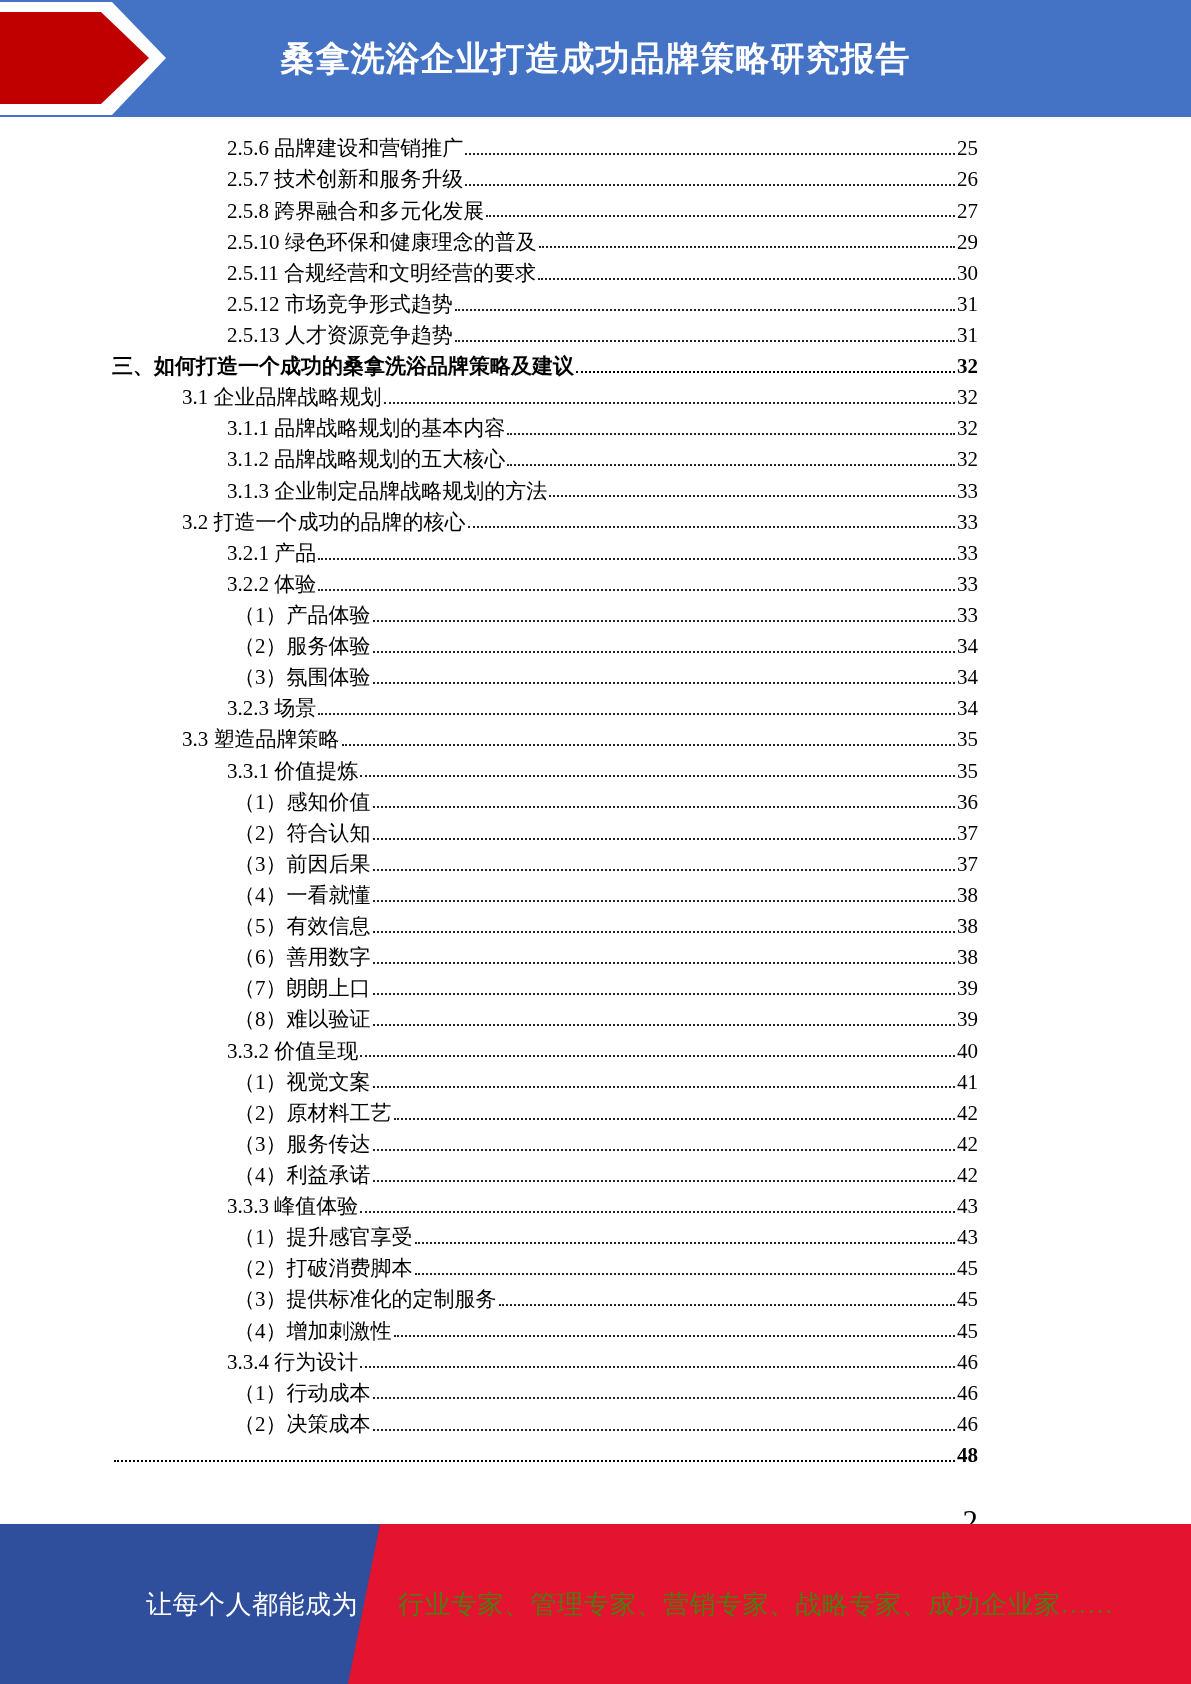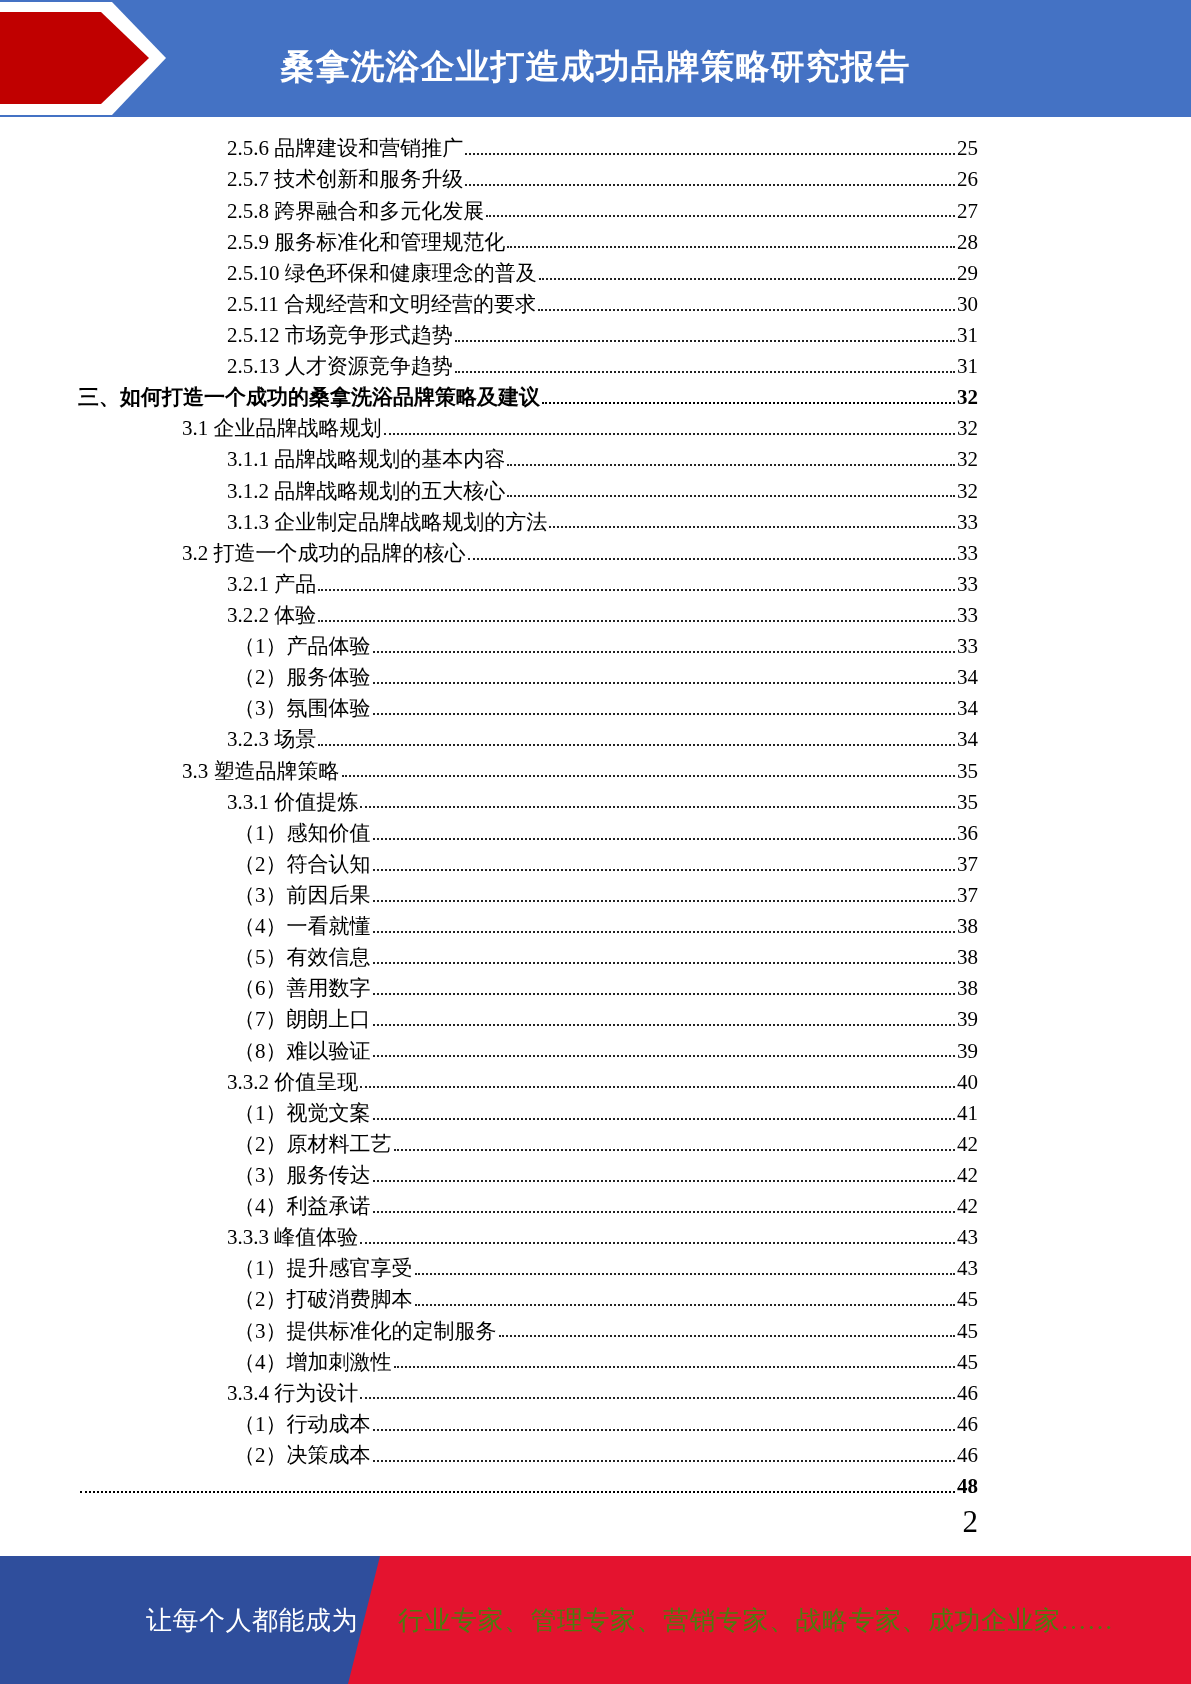--- a/index.html
+++ b/index.html
@@ -19,21 +19,21 @@
   }
   .header-arrow{
     position:absolute;top:2px;left:0;width:170px;height:113px;
   }
   .header-title{
     position:absolute;top:0;left:0;right:0;height:117px;
     display:flex;align-items:center;justify-content:center;
     font-family:"Liberation Sans","DejaVu Sans",sans-serif;
     font-weight:bold;font-size:34px;color:#ffffff;
     letter-spacing:1px;
-    margin:8px;
+    margin:0;
   }
   
   .toc{
     position:absolute;top:130px;left:0;right:0;
   }
   .toc-row{
     display:flex;align-items:flex-end;
     height:31.12px;
     padding-right:213px;
     font-size:21px;line-height:1.18;
@@ -41,33 +41,33 @@
     text-align:center;
   }
   .toc-row .t{flex:0 0 auto;}
   .toc-row .leader{
     flex:1 1 auto;min-width:16px;
     border-bottom:2.2px dotted #222;
     margin:0 2px 6px 2px;
     align-self:flex-end;
   }
   .toc-row .pg{flex:0 0 auto;}
-  .toc-row.lvl1{padding-left:78px;font-weight:bold;}
+  .toc-row.lvl1{padding-left:112px;font-weight:bold;}
   .toc-row.lvl1 .leader{border-bottom-width:2.8px;border-bottom-color:#000;}
   .toc-row.lvl2{padding-left:182px;}
   .toc-row.lvl3{padding-left:227px;}
   .toc-row.lvl4{padding-left:234px;}
   
   .page-number{
     position:absolute;top:1506px;right:213px;
     font-size:31px;line-height:1;
   }
   
   .footer{
-    position:absolute;left:0;right:0;bottom:0;height:128px;
+    position:absolute;left:0;right:0;bottom:0;height:160px;
   }
   .footer-svg{position:absolute;inset:0;width:100%;height:100%;display:block;}
   .footer-left{
     position:absolute;left:146px;top:50%;transform:translateY(-50%);
     color:#fff;font-size:26px;letter-spacing:0.5px;
   }
   .footer-right{
     position:absolute;left:398px;top:50%;transform:translateY(-50%);
     color:#4d7c0f;font-size:26px;letter-spacing:0.5px;
   }
@@ -93,25 +93,20 @@
       </div>
       <div class="toc-row lvl3">
         <span class="t">2.5.7 技术创新和服务升级</span>
         <span class="leader"></span>
         <span class="pg">26</span>
       </div>
       <div class="toc-row lvl3">
         <span class="t">2.5.8 跨界融合和多元化发展</span>
         <span class="leader"></span>
         <span class="pg">27</span>
-      </div>
-      <div class="toc-row lvl3">
-        <span class="t">2.5.9 服务标准化和管理规范化</span>
-        <span class="leader"></span>
-        <span class="pg">28</span>
       </div>
       <div class="toc-row lvl3">
         <span class="t">2.5.10 绿色环保和健康理念的普及</span>
         <span class="leader"></span>
         <span class="pg">29</span>
       </div>
       <div class="toc-row lvl3">
         <span class="t">2.5.11 合规经营和文明经营的要求</span>
         <span class="leader"></span>
         <span class="pg">30</span>

